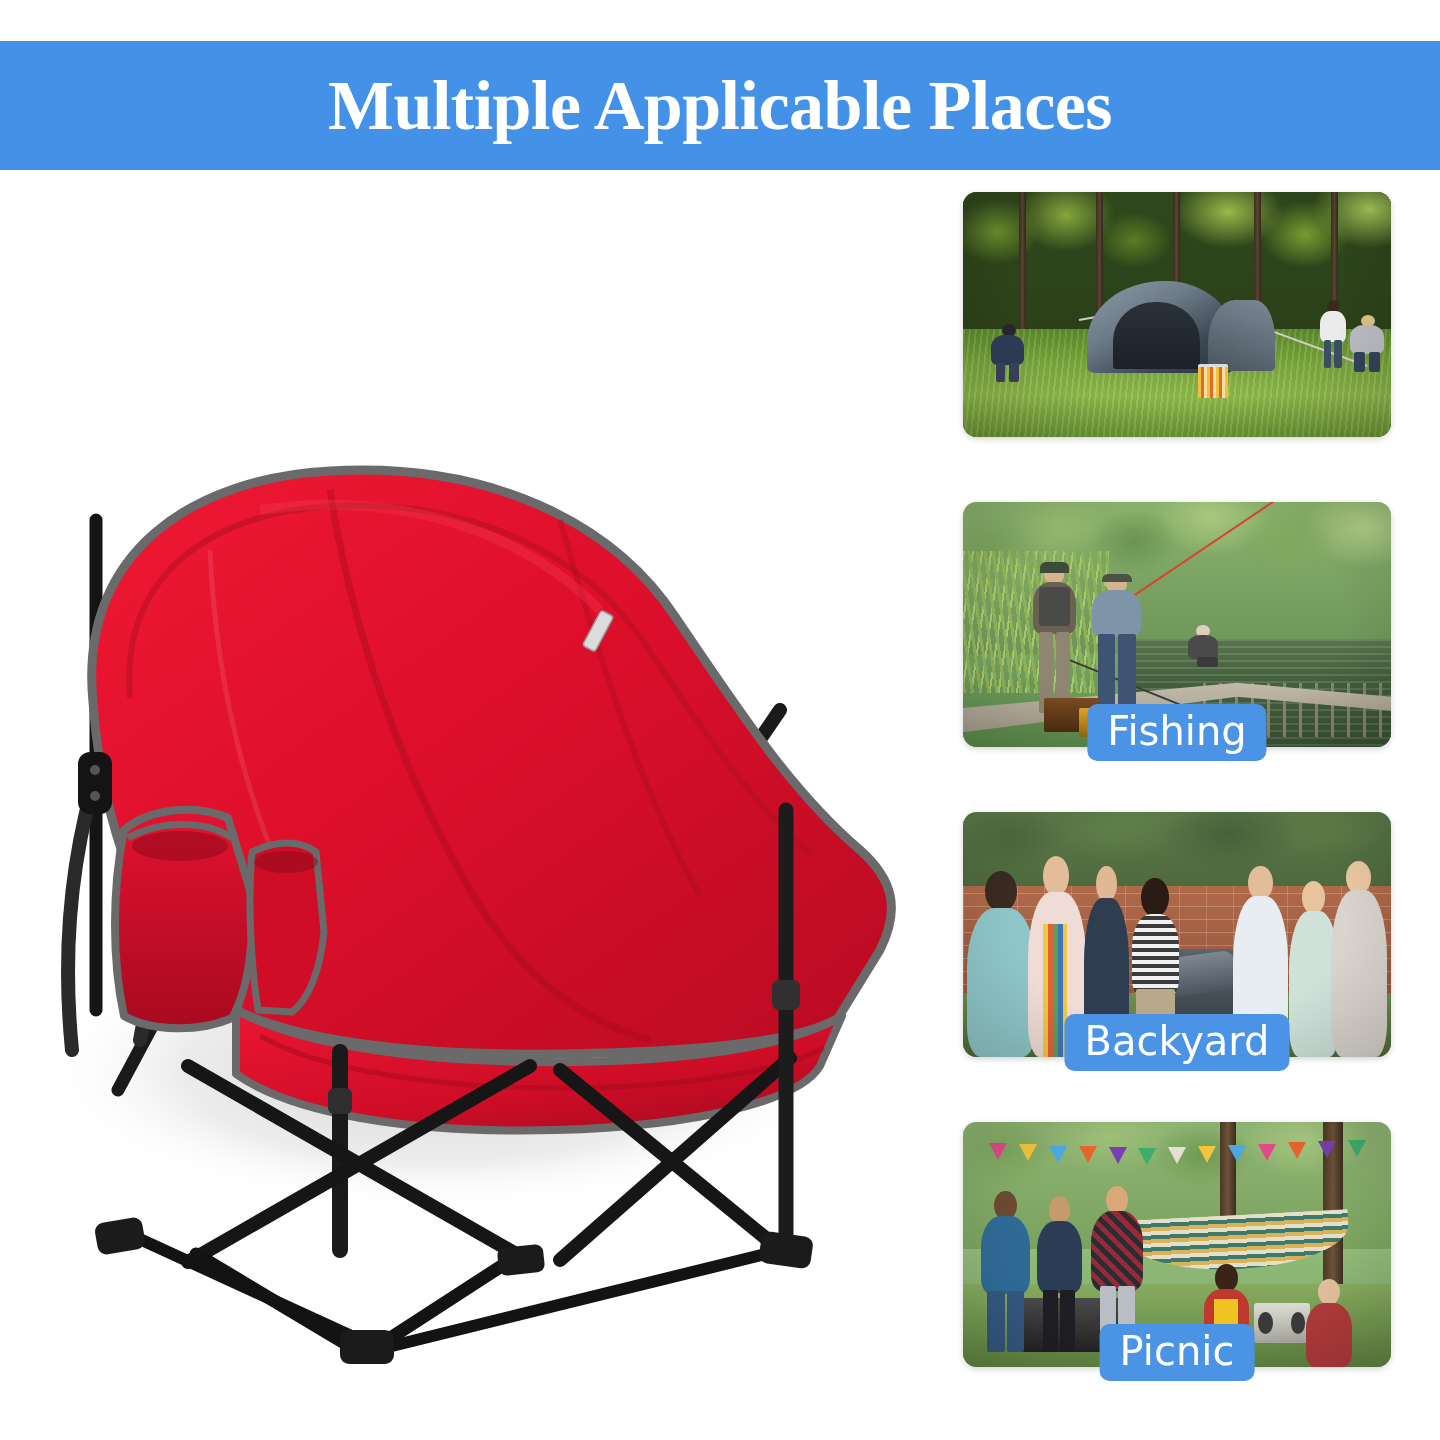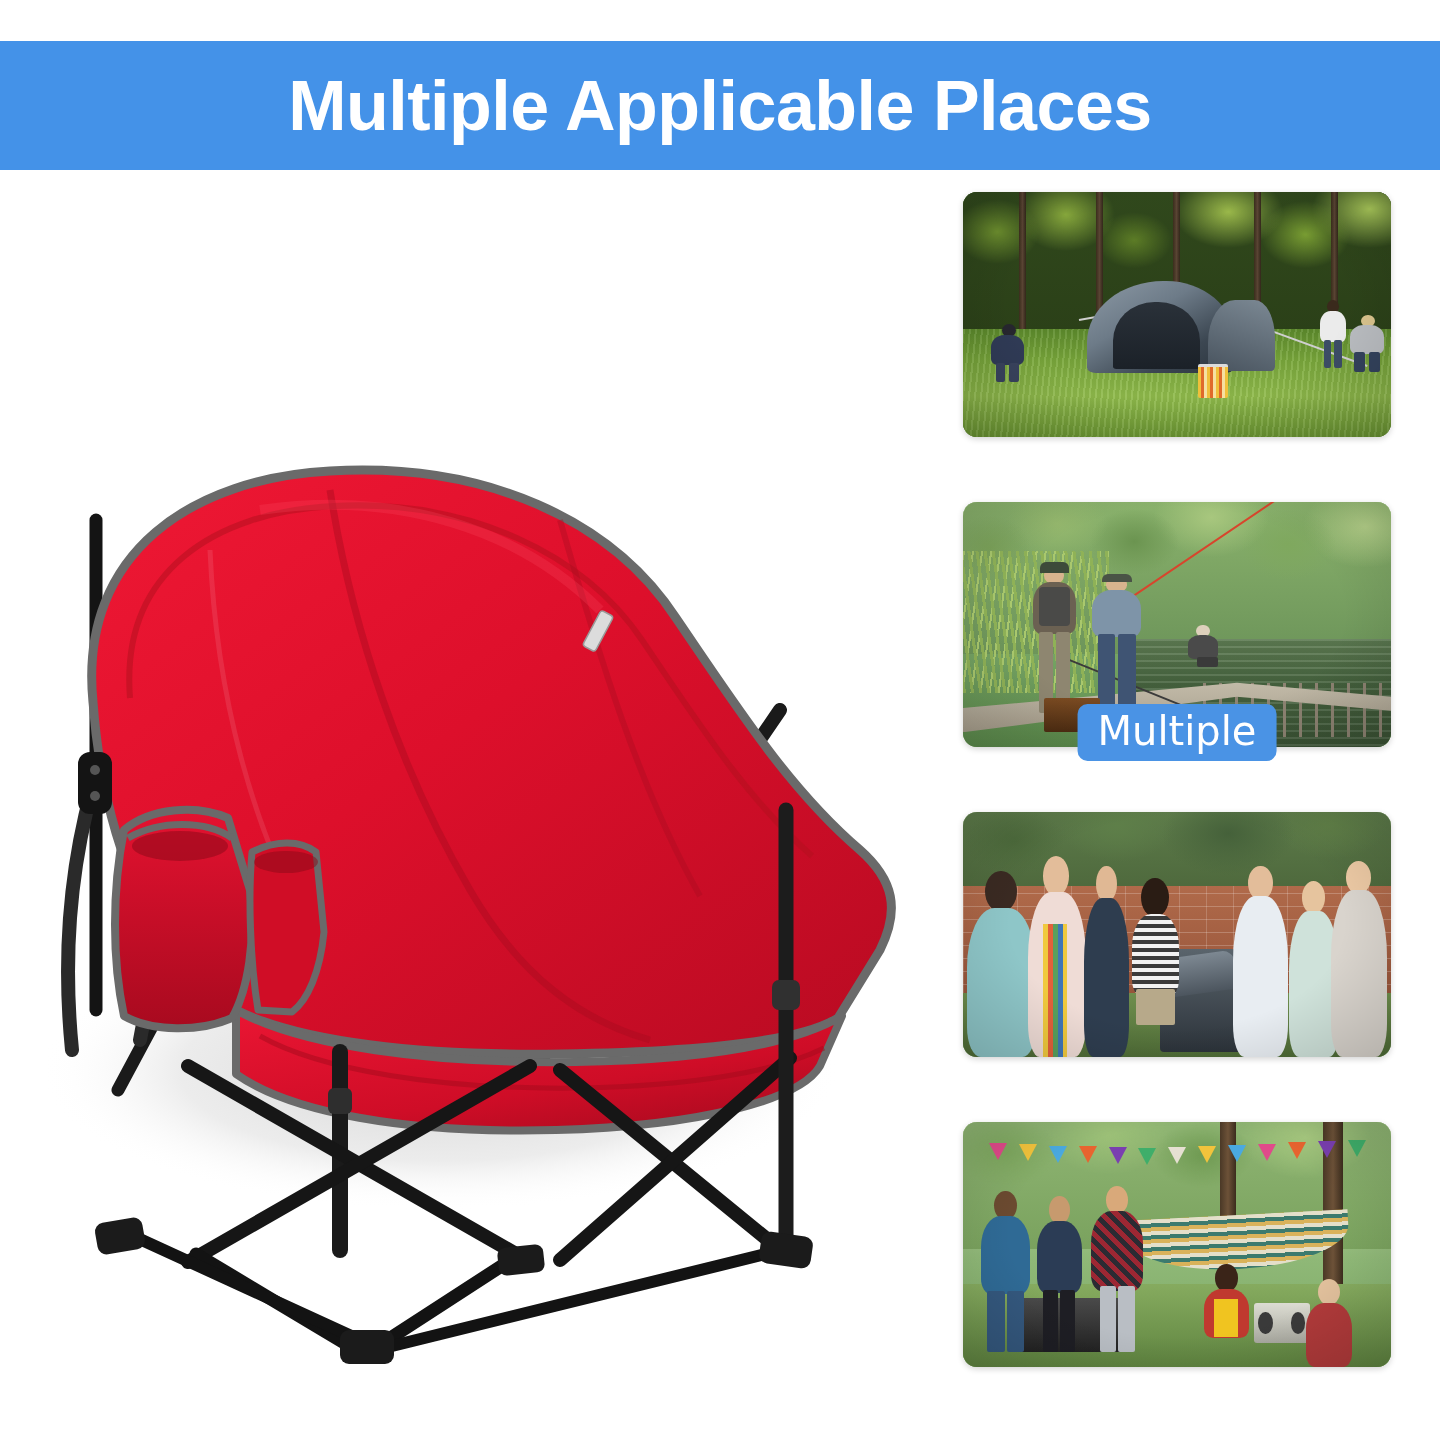--- a/index.html
+++ b/index.html
@@ -18,21 +18,21 @@
     background: #4492e8;
     display: flex; align-items: center; justify-content: center;
   }
   .banner-title {
     color: #ffffff;
     font-size: 70px;
     font-weight: 700;
     letter-spacing: -0.5px;
     white-space: nowrap;
     line-height: 1;
-    font-family: Liberation Sans, sans-serif;
+    font-family: Liberation Serif, serif;
   }
 
   
   .product-area {
     position: absolute; left: 0px; top: 190px;
     width: 940px; height: 1200px;
   }
   .product-area svg { display: block; width: 100%; height: 100%; }
 
   
@@ -419,21 +419,21 @@
           <div class="person" style="left:52%;top:50%;width:8%;height:22%">
             <div class="p-head" style="left:30%;top:0;width:40%;height:24%;background:#ddd0bb"></div>
             <div class="p-body" style="left:6%;top:20%;width:88%;height:44%;background:#4a4a4a"></div>
             <div class="p-leg" style="left:34%;top:60%;width:60%;height:18%;background:#3a3a3a"></div>
           </div>
           <div class="fsh-box"></div>
           <div class="fsh-bottle"></div>
           <div class="scene-vignette"></div>
         </div>
       </div>
-      <div class="badge">Multiple</div>
+      <div class="badge">Fishing</div>
     </div>
 
     <div class="panel">
       <div class="photo">
         <div class="photo-inner">
           <div class="layer byd-sky"></div>
           <div class="layer byd-foliage"></div>
           <div class="byd-wall"></div>
           <div class="byd-grass"></div>
           <div class="byd-grill"></div>
@@ -465,20 +465,21 @@
             <div class="p-head" style="left:26%;top:0;width:46%;height:19%;background:#e6c49e"></div>
             <div class="p-body" style="left:2%;top:17%;width:96%;height:83%;background:#cfe2da"></div>
           </div>
           <div class="person" style="left:86%;top:20%;width:13%;height:80%">
             <div class="p-head" style="left:26%;top:0;width:46%;height:17%;background:#ecc9a4"></div>
             <div class="p-body" style="left:0%;top:15%;width:100%;height:85%;background:#d9d4cd"></div>
           </div>
           <div class="scene-vignette"></div>
         </div>
       </div>
+      <div class="badge">Backyard</div>
     </div>
 
     <div class="panel">
       <div class="photo">
         <div class="photo-inner">
           <div class="layer pic-sky"></div>
           <div class="layer pic-trees"></div>
           <div class="pic-trunk" style="left:60%"></div>
           <div class="pic-trunk" style="left:84%;width:20px"></div>
           <div class="pic-grass"></div>
@@ -526,16 +527,17 @@
             <div style="position:absolute;left:8%;top:22%;width:26%;height:56%;border-radius:50%;background:#3a3a3a"></div>
             <div style="position:absolute;right:8%;top:22%;width:26%;height:56%;border-radius:50%;background:#3a3a3a"></div>
           </div>
           <div class="person" style="left:80%;top:64%;width:11%;height:36%">
             <div class="p-head" style="left:26%;top:0;width:48%;height:30%;background:#e0bf9b"></div>
             <div class="p-body" style="left:2%;top:28%;width:96%;height:72%;background:#b03a3a"></div>
           </div>
           <div class="scene-vignette"></div>
         </div>
       </div>
+      <div class="badge">Picnic</div>
     </div>
 
   </div>
 </div>
 
 </body></html>

